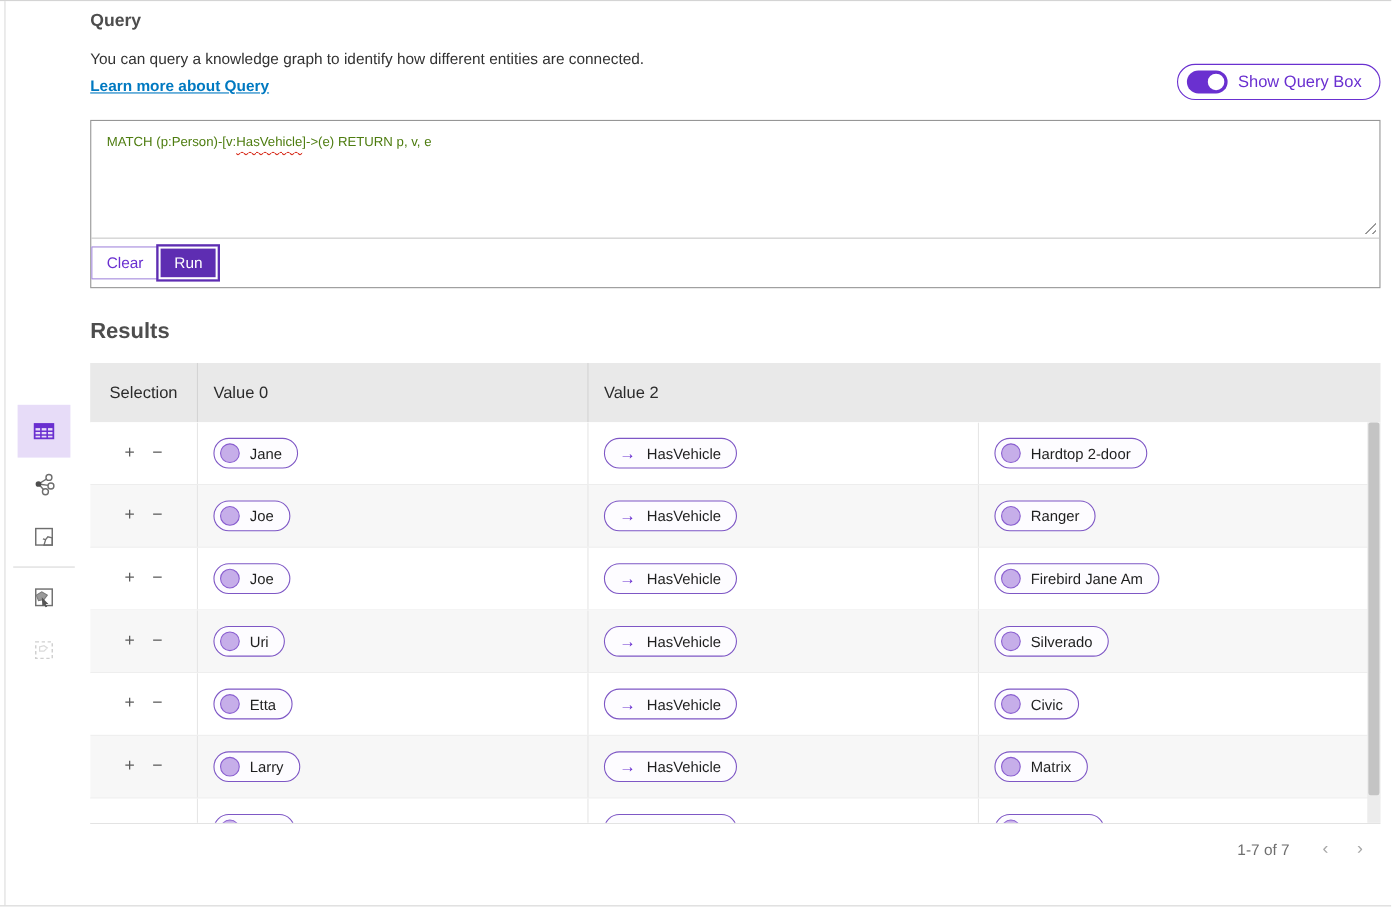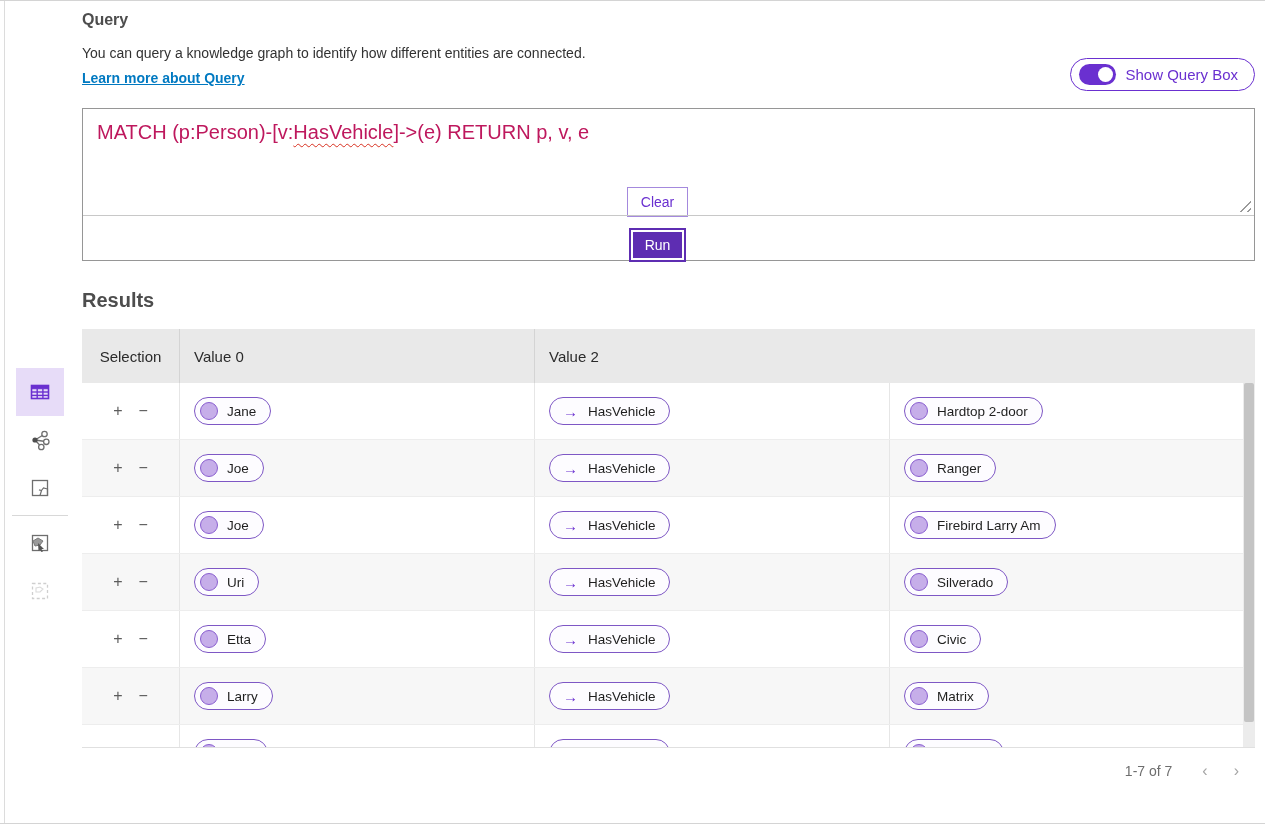--- a/index.html
+++ b/index.html
@@ -17,28 +17,28 @@
   .learn-link { display:inline-block; margin-top:9px; font-size:14px; font-weight:700;
                 color:var(--link,#0079c1); text-decoration:underline; cursor:pointer; }
 
   .toggle-pill { position:absolute; top:57px; right:0; height:33px; display:flex; align-items:center;
                  gap:9px; padding:0 16px 0 8px; border:1px solid var(--accent,#6a30d0); border-radius:17px;
                  background:#fff; color:var(--accent,#6a30d0); font-size:15px; cursor:pointer; }
   .switch { position:relative; width:37px; height:21px; background:var(--accent,#6a30d0); border-radius:11px; }
   .switch .knob { position:absolute; top:3px; right:3px; width:15px; height:15px; border-radius:50%; background:#fff; }
 
   .qbox { margin-top:21px; border:1px solid #969696; background:#fff; }
-  .qtext { position:relative; height:107px; padding:12px 14px; font-size:20px; color:#be185d;
+  .qtext { position:relative; height:107px; padding:12px 14px; font-size:12px; color:#4d7c0f;
            border-bottom:1px solid #c8c8c8; cursor:text; }
   .squiggle { text-decoration-line:underline; text-decoration-style:wavy;
               text-decoration-color:#d83020; text-decoration-thickness:1px; text-underline-offset:4px; }
   .resize-handle { position:absolute; right:3px; bottom:3px; width:12px; height:12px;
       background:repeating-linear-gradient(135deg,#9a9a9a 0 1.5px,transparent 1.5px 4.5px);
       clip-path:polygon(100% 0,100% 100%,0 100%); cursor:nwse-resize; }
-  .qfooter { height:44px; display:flex; align-items:center; justify-content:flex-end; gap:13px; padding-right:22px;flex-direction:column; }
+  .qfooter { height:44px; display:flex; align-items:center; padding-right:22px; }
   .btn-clear { font-family:inherit; font-size:14px; color:var(--accent,#6a30d0); background:#fff;
                border:1px solid #a489dd; padding:6px 13px; cursor:pointer; }
   .btn-run { font-family:inherit; font-size:14px; color:#fff; background:var(--accent-dark,#5e2db2);
              border:2px solid #fff; outline:2px solid var(--accent-dark,#5e2db2); outline-offset:0;
              padding:5px 12px; margin-right:0; cursor:pointer; }
 
   .results-title { margin-top:28px; font-size:20px; font-weight:700; color:#4d4d4d; }
 
   .tbl { position:relative; margin-top:17px; }
   .tbl-header { display:flex; height:54px; background:#e9e9e9; align-items:center; font-size:15px; color:#2b2b2b; }
@@ -239,21 +239,21 @@
     </div>
     <div class="cell cell-v1">
       <span class="rpill">
         <span class="rarrow">→</span>
         <span>HasVehicle</span>
       </span>
     </div>
     <div class="cell cell-v2">
       <span class="epill">
         <span class="ecirc"></span>
-        <span>Firebird Larry Am</span>
+        <span>Firebird Jane Am</span>
       </span>
     </div>
   </div>
 
   <div class="row">
     <div class="cell cell-sel">
       <span class="sel-btn">+</span>
       <span class="sel-btn">−</span>
     </div>
     <div class="cell cell-v0">

